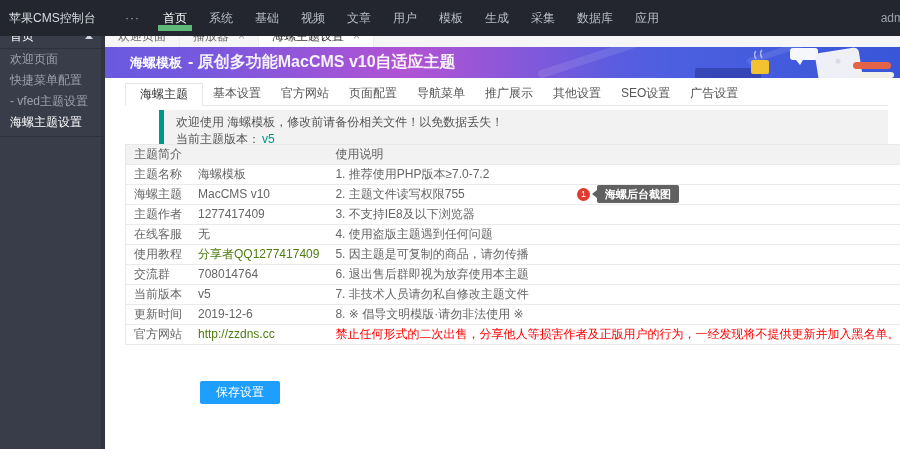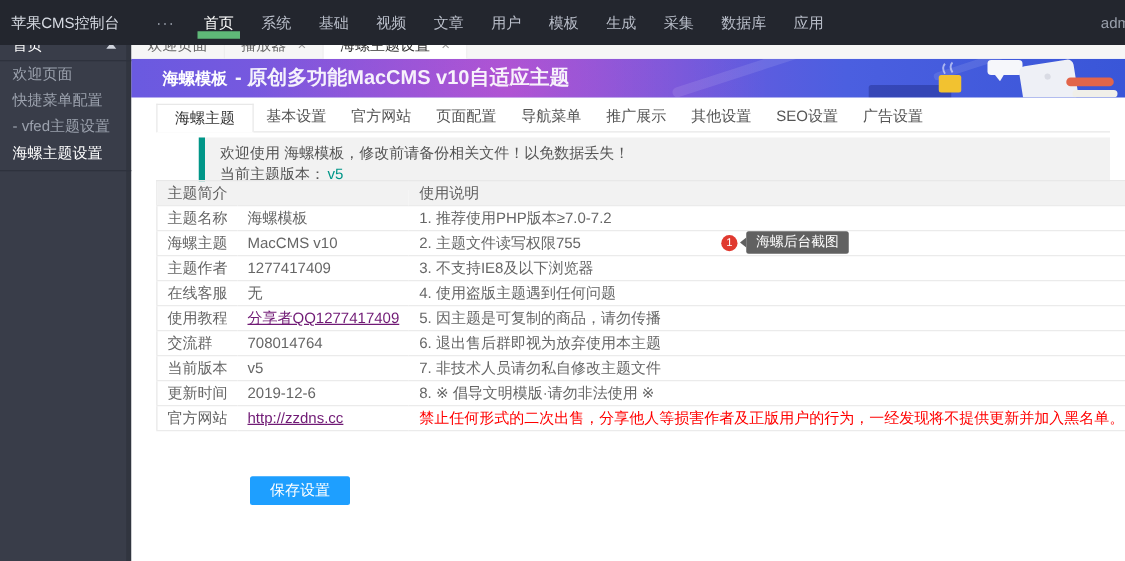--- a/index.html
+++ b/index.html
@@ -86,35 +86,35 @@
   
   .table-wrap{position:absolute;top:144px;left:125px;right:12px;}
   table.info{width:100%;border-collapse:collapse;font-size:12px;color:#666;border:1px solid #e8e8e8;}
   table.info th,table.info td{
     border-bottom:1px solid #ebebeb;padding:3px 8px;line-height:13px;
     font-weight:normal;text-align:left;white-space:nowrap;overflow:hidden;
   }
   table.info thead th{background:#f2f2f2;color:#5f5f5f;}
   .col-label{width:62px;}
   .col-value{width:95px;}
-  td.bold{font-weight:bold;color:#701a75;text-decoration:underline;}
+  td.bold{font-weight:bold;color:#4d7c0f;}
   td.red{color:var(--danger_red,#ff0000);}
   
   .shot-tip{position:absolute;left:577px;top:185px;display:flex;align-items:center;z-index:8;}
   .tip-badge{
     width:13px;height:13px;border-radius:50%;background:#e0392f;color:#fff;
     font-size:9px;display:flex;align-items:center;justify-content:center;flex:0 0 13px;
   }
   .tip-arrow{
     width:0;height:0;border-top:4px solid transparent;border-bottom:4px solid transparent;
     border-right:5px solid #616161;margin-left:2px;
   }
   .tip-box{
     background:#616161;color:#fff;font-size:11px;line-height:12px;
-    padding:3px 8px;border-radius:2px;cursor:pointer;white-space:nowrap;
+    padding:3px 8px;border-radius:2px;cursor:pointer;white-space:nowrap;font-weight:bold;
   }
   
   .save-btn{
     position:absolute;left:200px;top:381px;height:23px;padding:0 16px;
     background:var(--button_blue,#1E9FFF);color:#fff;font-size:12px;border:none;
     border-radius:2px;cursor:pointer;font-family:inherit;text-align:right;
   }
 </style>
 </head>
 <body>

